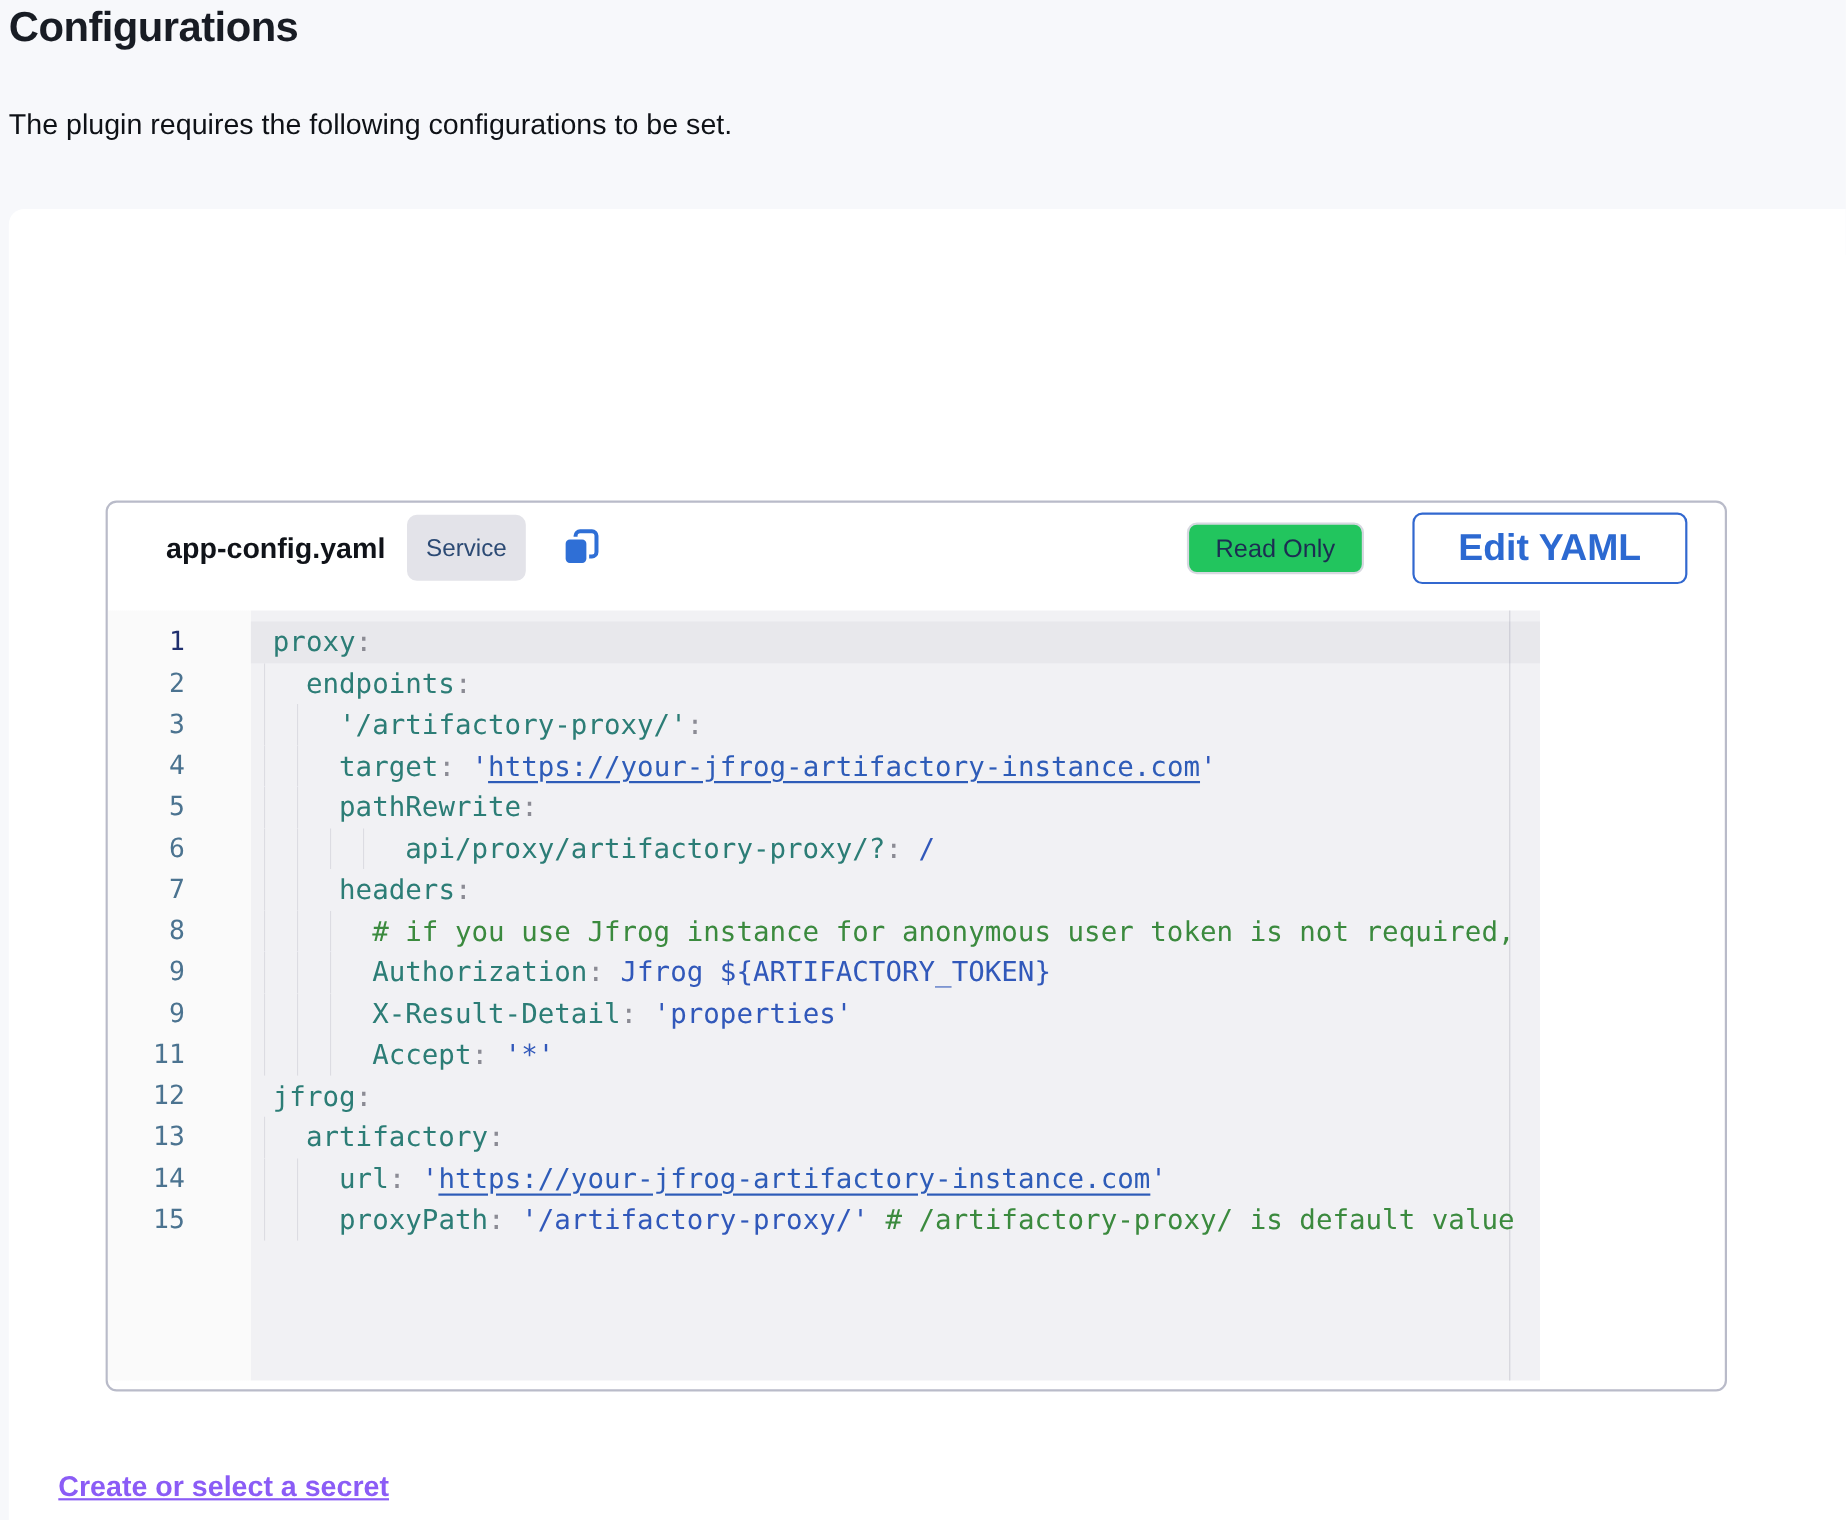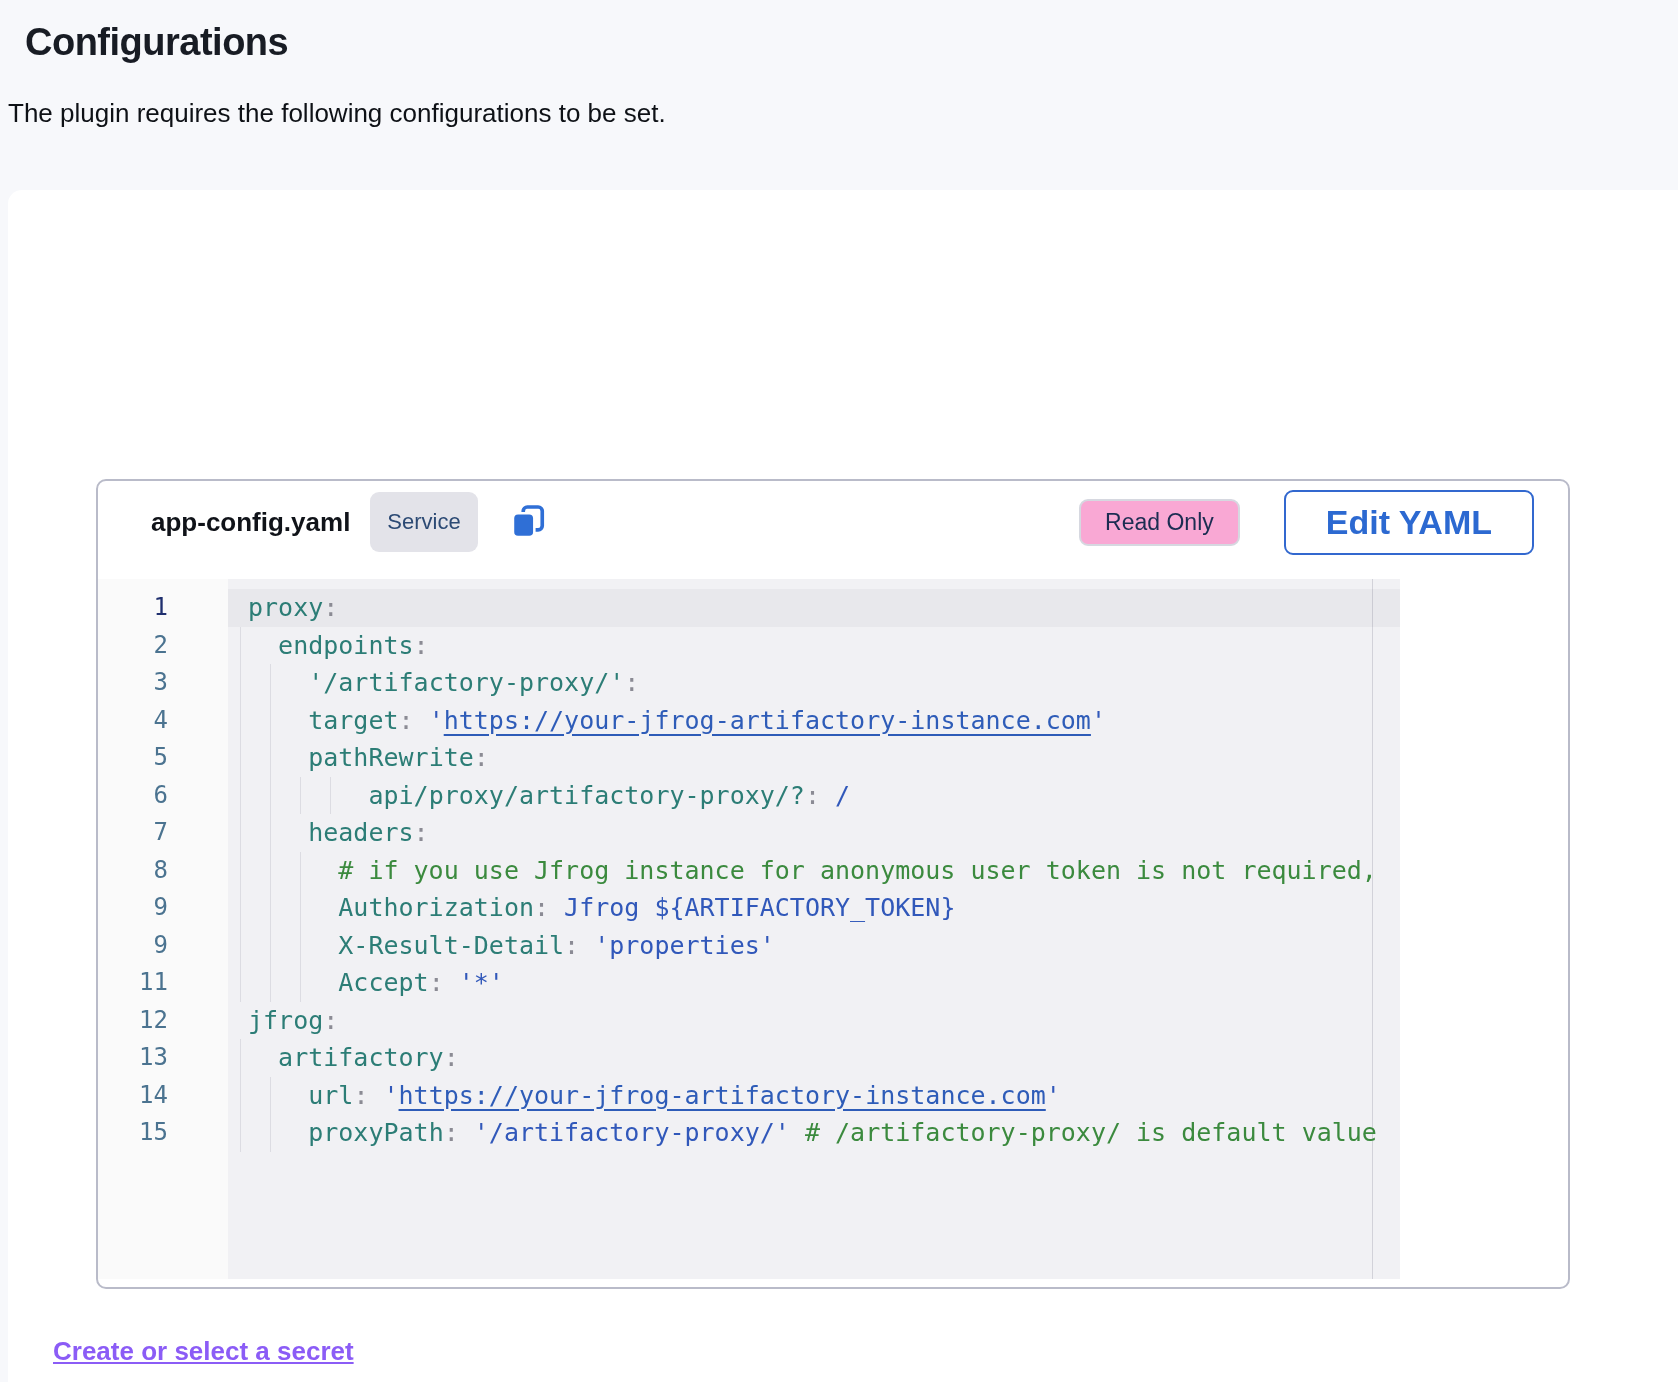--- a/index.html
+++ b/index.html
@@ -3,51 +3,51 @@
 <meta charset="utf-8">
 <style>
   html,body{margin:0;padding:0;}
   body{
     width:1678px;height:1382px;position:relative;overflow:hidden;
     background:#f7f8fb;
     font-family:"Liberation Sans",sans-serif;
     -webkit-font-smoothing:antialiased;
   }
   .page-title{
-    position:absolute;left:8px;top:4px;margin:17px;
+    position:absolute;left:8px;top:4px;margin:0;
     font-size:38px;font-weight:bold;color:#181c24;letter-spacing:-0.5px;
   }
   .page-subtitle{
     position:absolute;left:8px;top:98px;margin:0;
     font-size:26px;color:#0e1116;
   }
   .panel{
     position:absolute;left:8px;top:190px;width:1670px;height:1192px;
     background:#ffffff;border-radius:14px 0 0 0;
   }
   
   .card{
-    position:absolute;left:88px;top:289px;width:1474px;height:810px;
+    position:absolute;left:88px;top:265px;width:1474px;height:810px;
     background:#ffffff;border:2px solid #b9bbc9;border-radius:10px;
     box-sizing:border-box;overflow:hidden;
   }
   .card-header{
     position:absolute;left:0;top:0;width:100%;height:98px;
     display:flex;align-items:center;
     padding:0 34px 16px 53px;box-sizing:border-box;
   }
   .filename{font-size:26px;font-weight:bold;color:#101319;}
   .badge{
     margin-left:20px;background:#e3e3e9;color:#2c4a74;
     font-size:22px;padding:19px 17px;border-radius:9px;line-height:1;
   }
   .copy-btn{margin-left:30px;width:40px;height:40px;border:none;background:transparent;
     padding:0;cursor:pointer;display:flex;align-items:center;justify-content:center;}
   .read-only-btn{
-    margin-left:auto;background:#f9a8d4;border:2px solid #d6d8e0;border-radius:9px;
+    margin-left:auto;background:#22c55e;border:2px solid #d6d8e0;border-radius:9px;
     color:#1c2d52;font-size:23px;padding:8px 24px;cursor:pointer;
     font-family:"Liberation Sans",sans-serif;
   }
   .edit-yaml-btn{
     margin-left:44px;background:#ffffff;border:2.5px solid #3268cf;border-radius:9px;
     color:#2c69d1;font-size:34px;font-weight:bold;padding:11px 40px;cursor:pointer;
     font-family:"Liberation Sans",sans-serif;
   }
   
   .editor{

